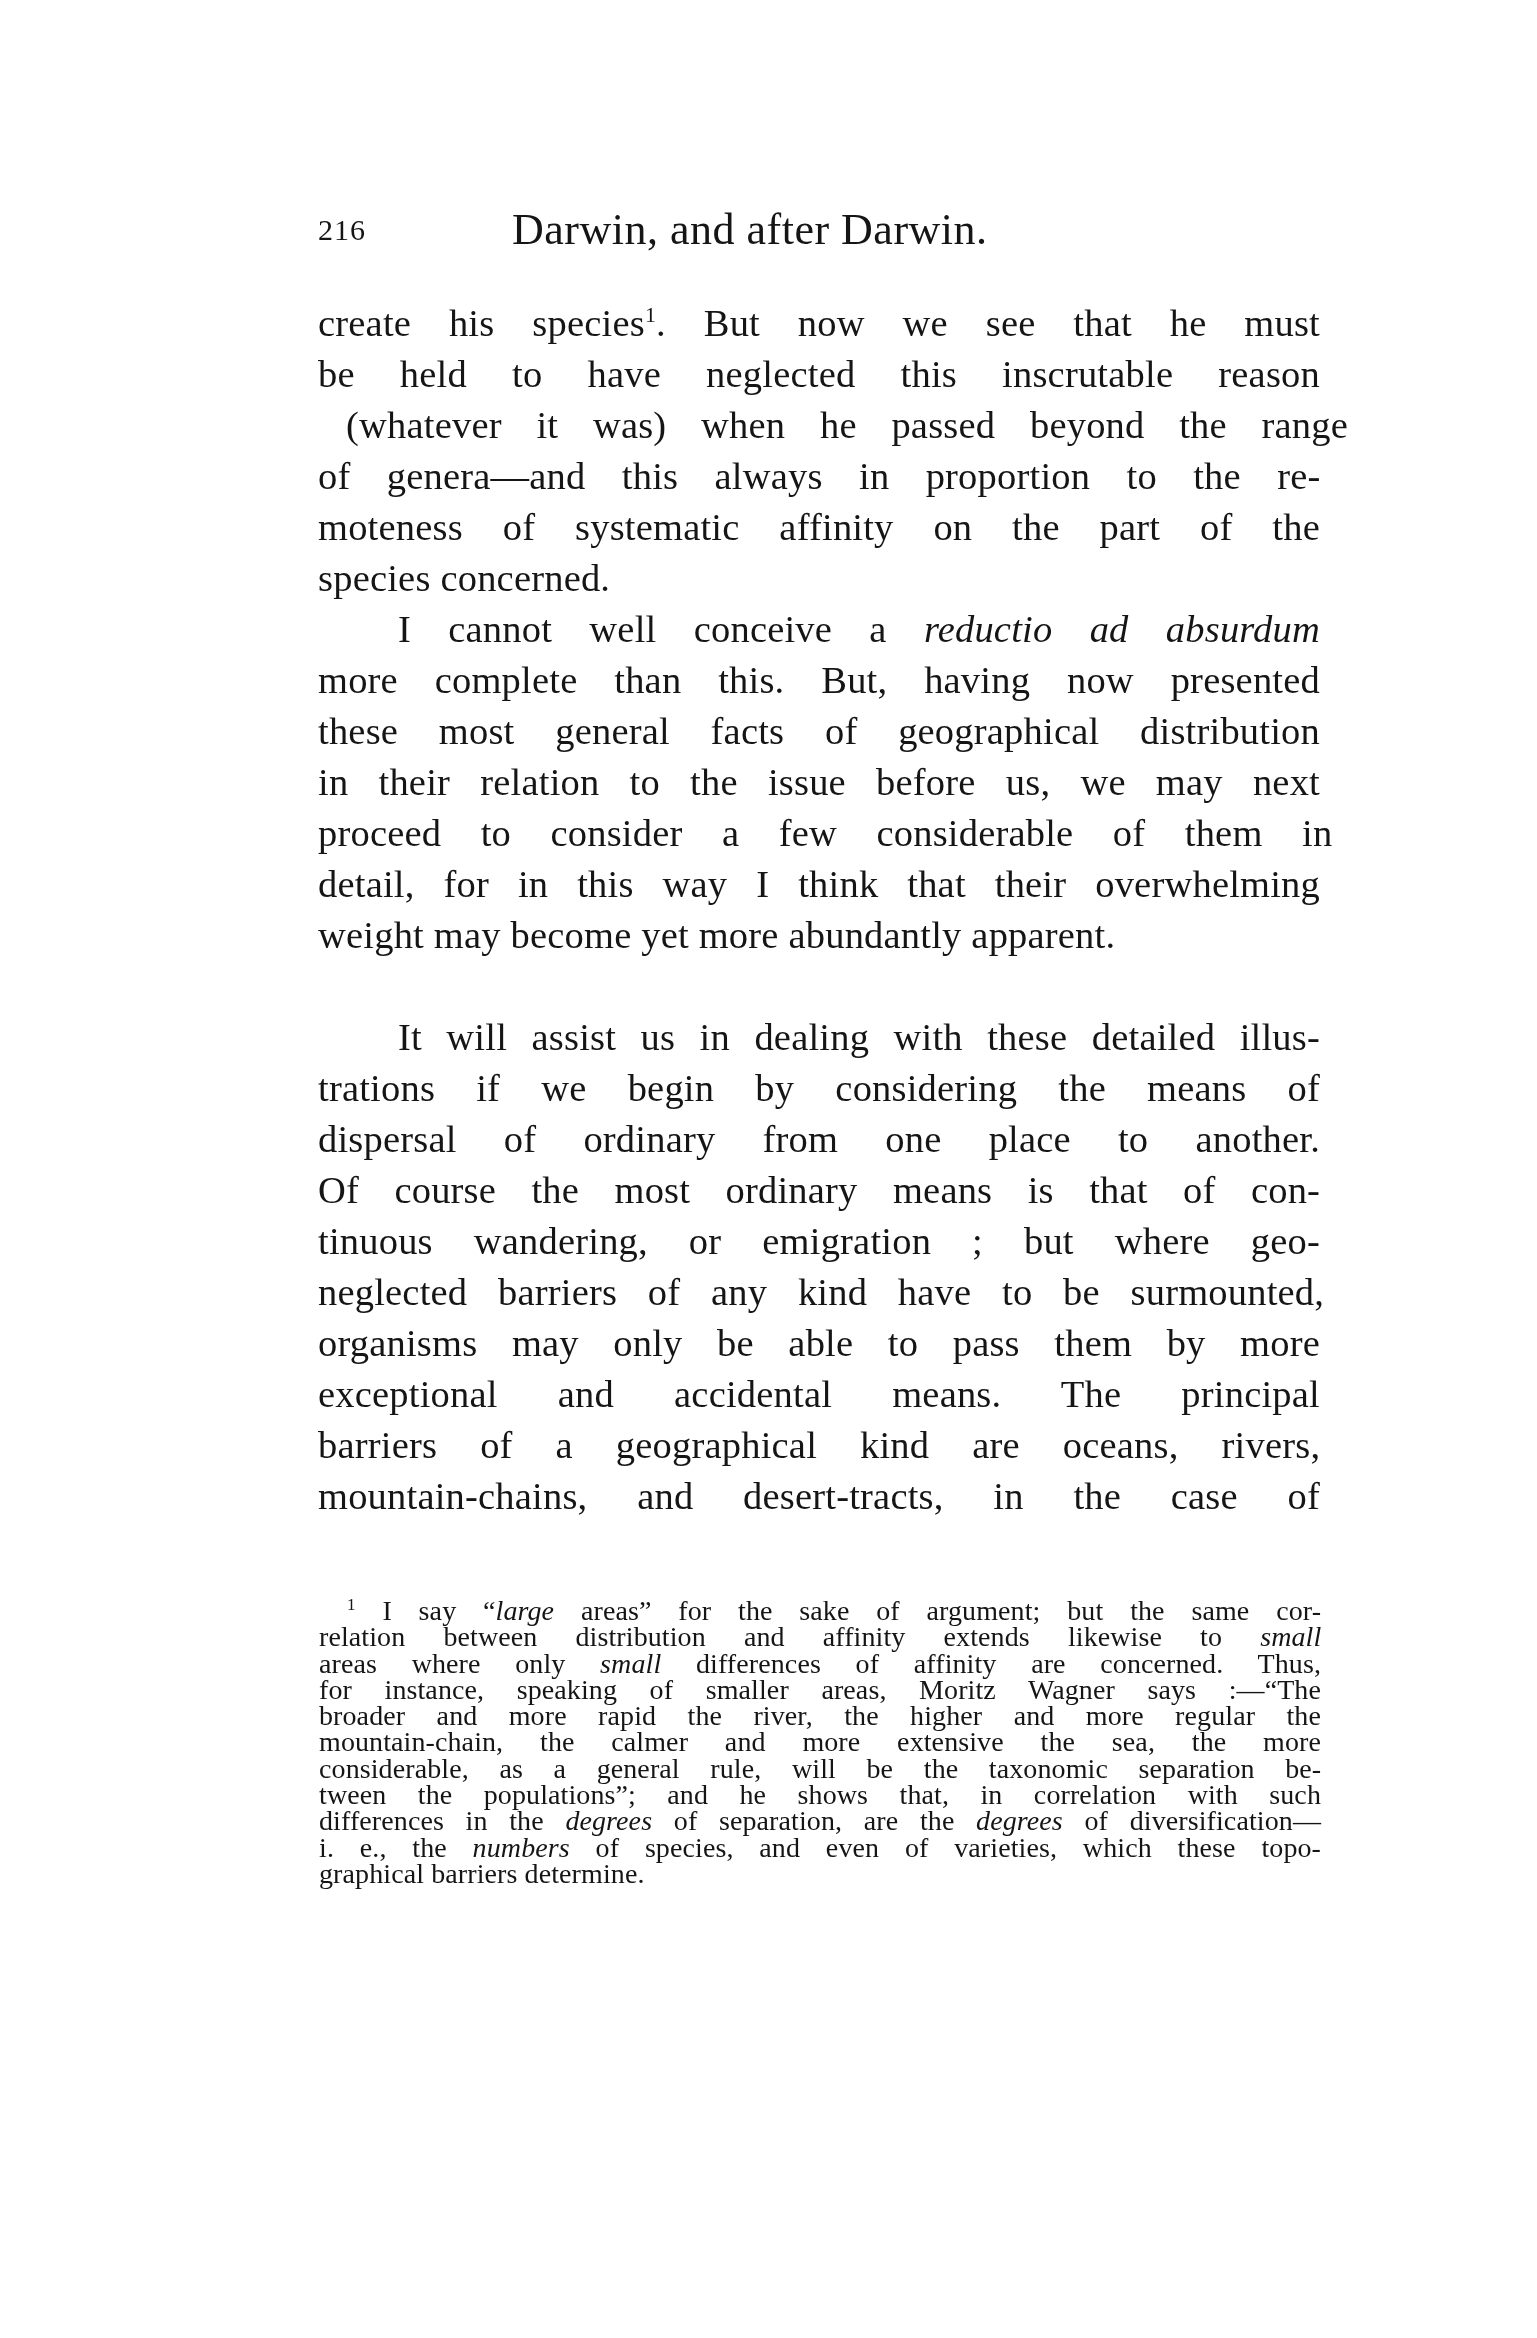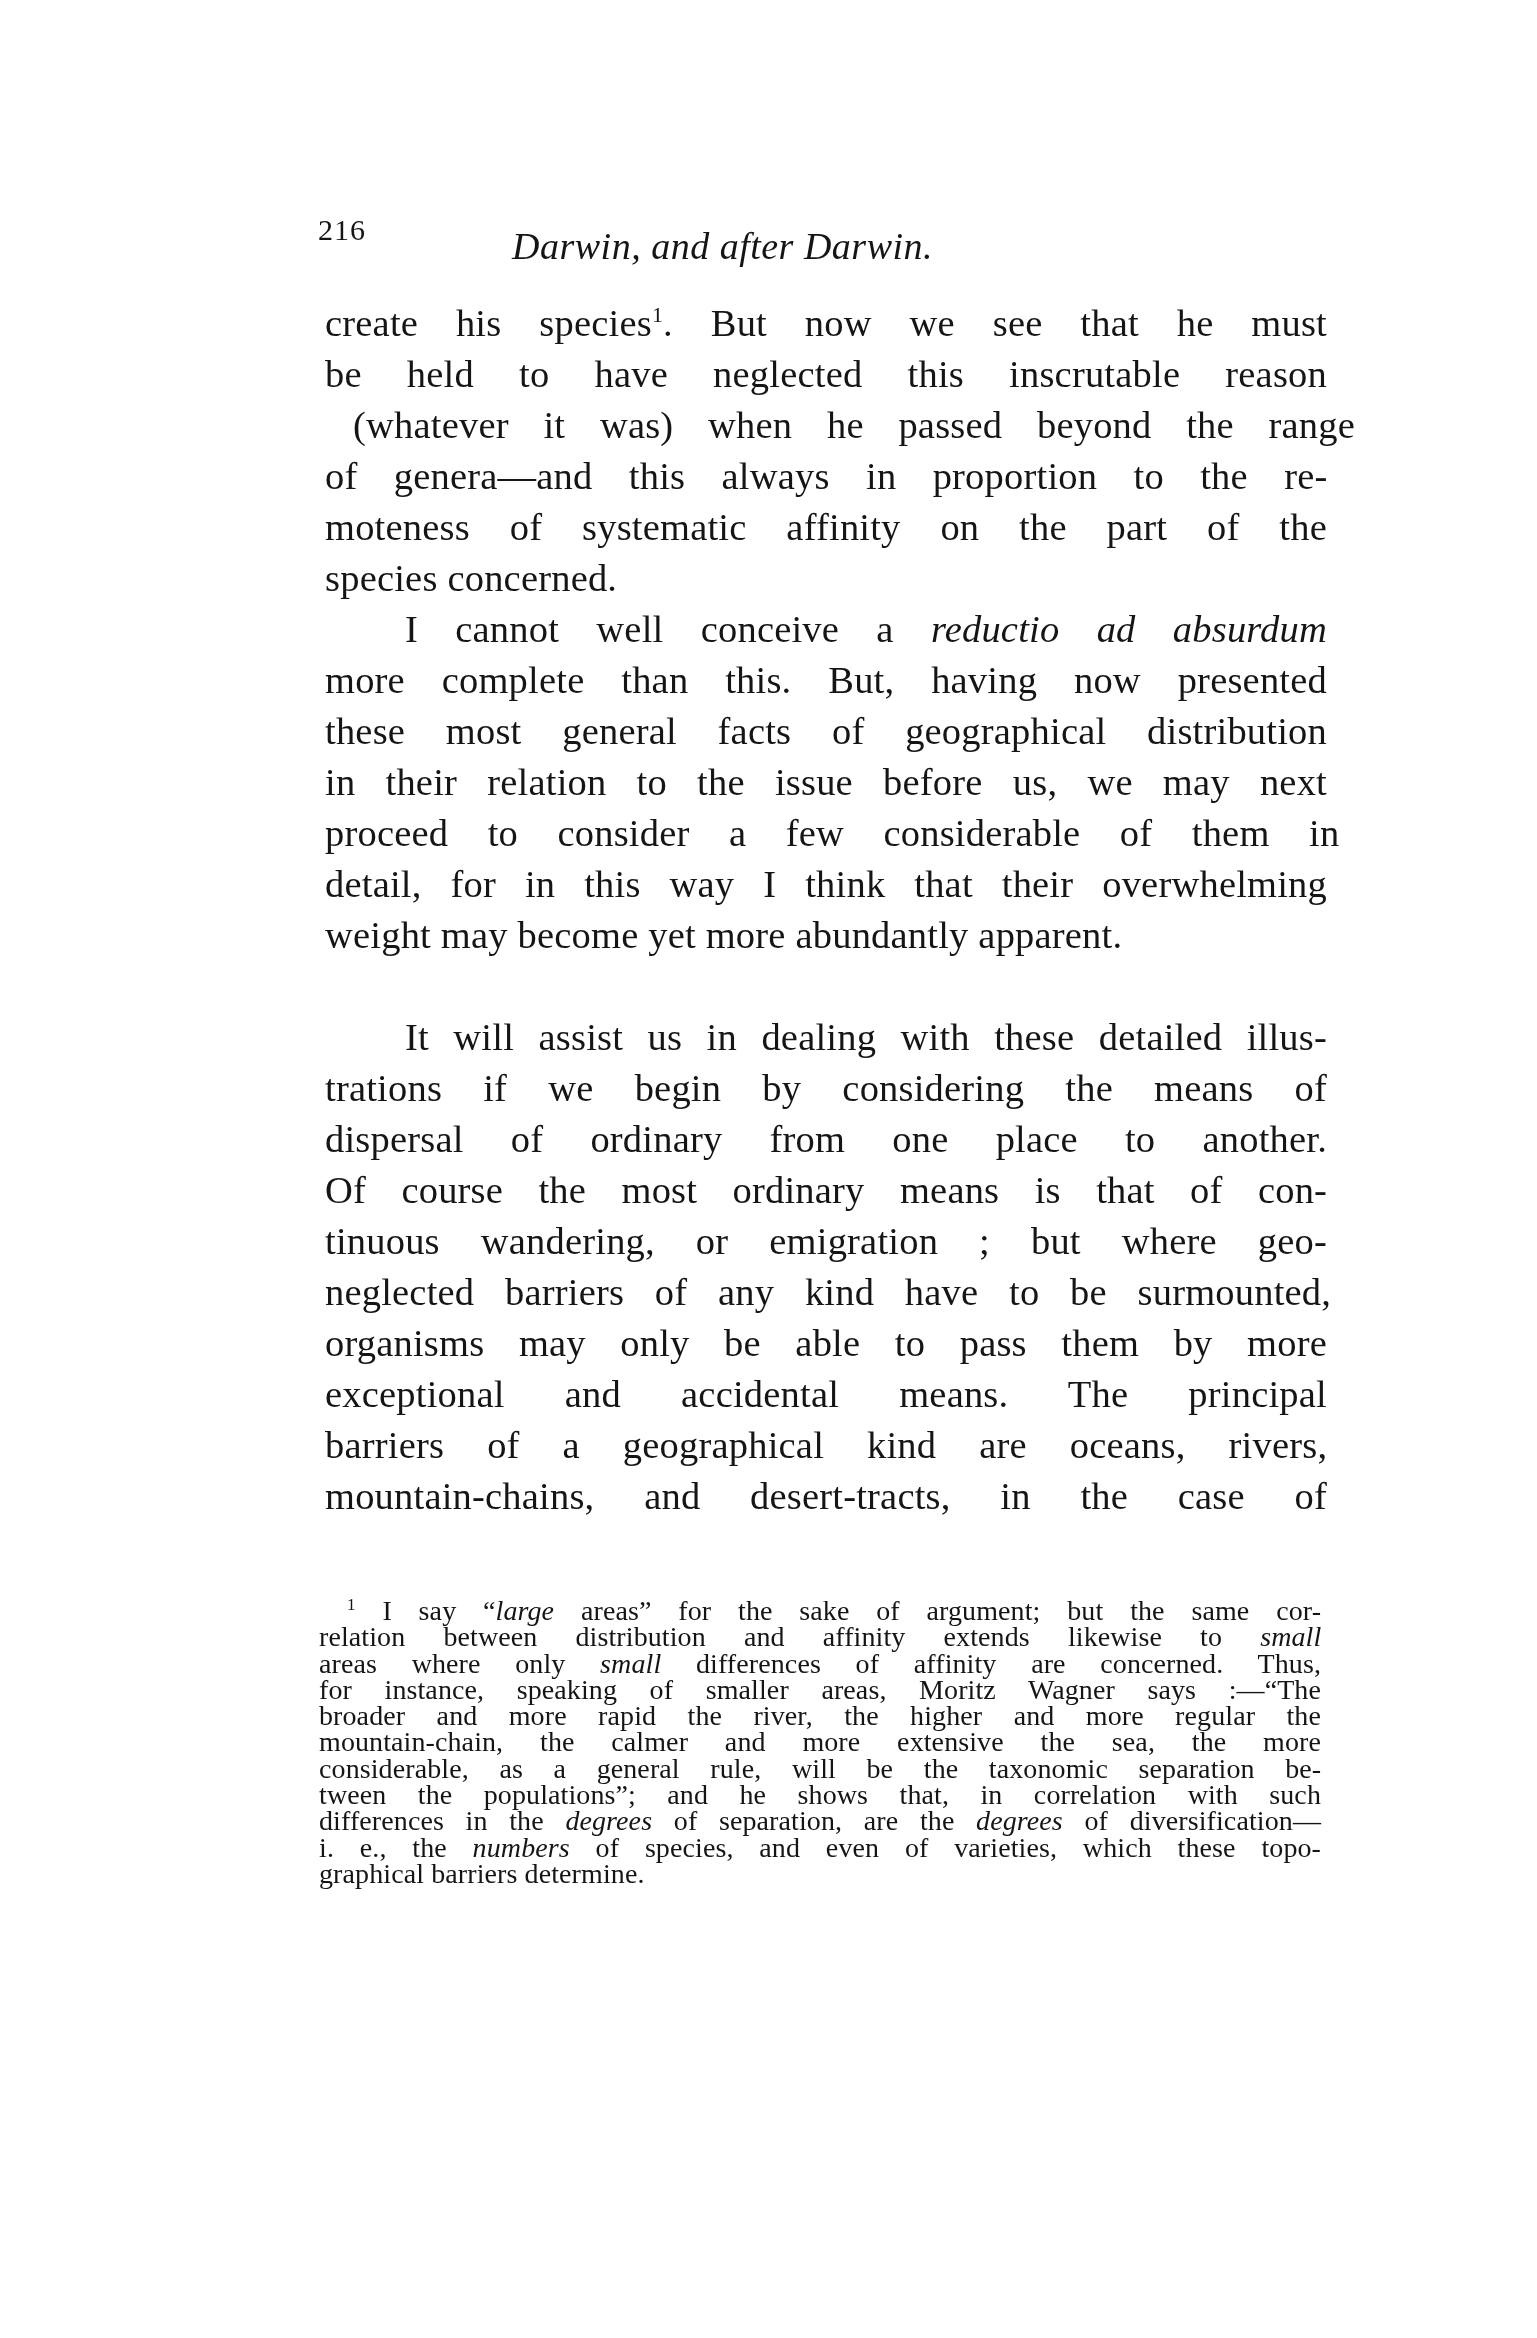--- a/index.html
+++ b/index.html
@@ -33,29 +33,28 @@
     .page-number {
       position: absolute;
       left: 0;
       top: 0;
       font-size: 30px;
       letter-spacing: 1px;
     }
     .running-title {
       position: absolute;
       left: 194px;
-      top: 16px;
-      font-style: italic;
-      font-size: 38px;
+      top: 0;
+      font-size: 44px;
       letter-spacing: 0.5px;
     }
     .body-text {
       position: absolute;
       top: 298px;
-      left: 7px;
+      left: 0;
       width: 1002px;
       font-size: 38.5px;
       line-height: 51px;
       text-align: justify;
       letter-spacing: 0.2px;
     }
     .body-text .indent {
       text-indent: 40px;
     }
     .para-gap {

